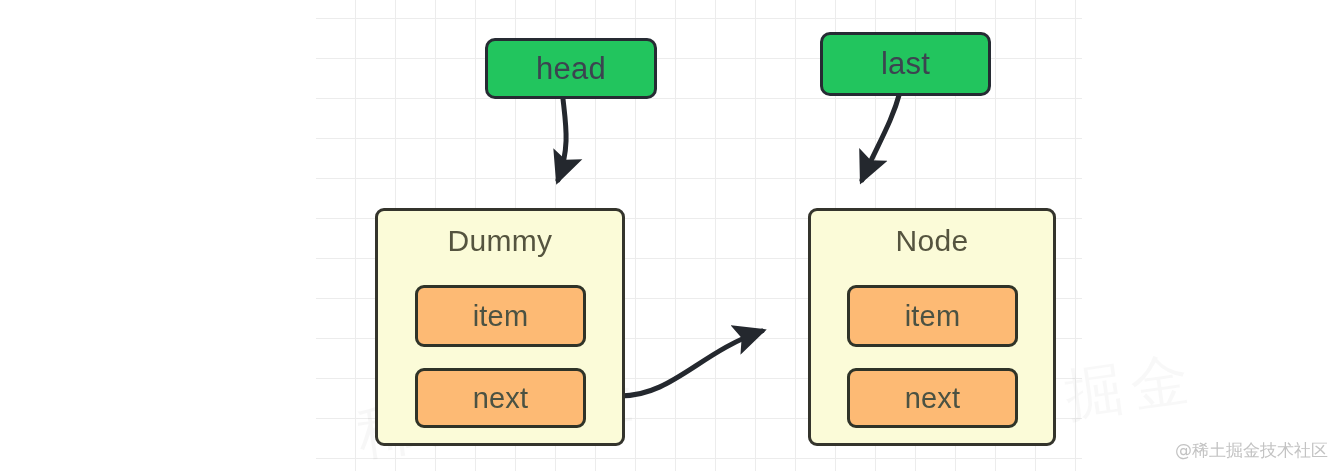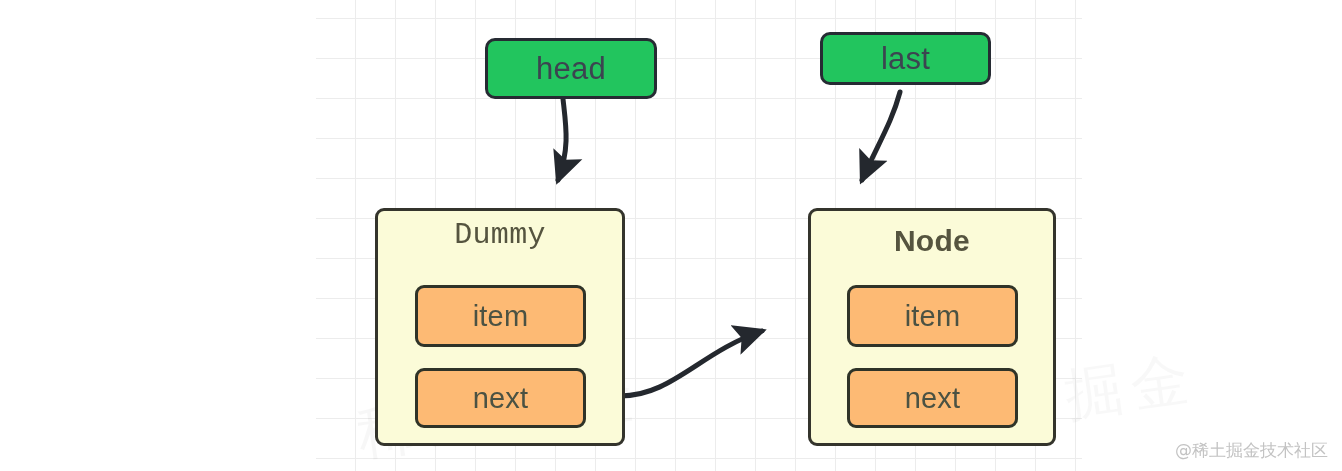--- a/index.html
+++ b/index.html
@@ -93,27 +93,27 @@
     display: flex;
     align-items: center;
     justify-content: center;
     font-size: 29px;
     color: #4b5243;
     letter-spacing: 0.2px;
   }
 
   
   #node-head   { left: 485px; top: 38px;  width: 172px; height: 61px; }
-  #node-last   { left: 820px; top: 32px;  width: 171px; height: 53px; }
+  #node-last   { left: 820px; top: 32px;  width: 171px; height: 64px; }
 
   #node-dummy  { left: 375px; top: 208px; width: 250px; height: 238px; }
   #node-nodebx { left: 808px; top: 208px; width: 248px; height: 238px; }
 
-  #node-dummy .struct-title  { top: 7px; font-family: Liberation Mono, monospace; }
-  #node-nodebx .struct-title { top: 13px; font-weight: bold; }
+  #node-dummy .struct-title  { top: 13px; }
+  #node-nodebx .struct-title { top: 13px; }
 
   #dummy-item { left: 37px; top: 74px;  width: 171px; height: 62px; }
   #dummy-next { left: 37px; top: 157px; width: 171px; height: 60px; }
 
   #node-item  { left: 36px; top: 74px;  width: 171px; height: 62px; }
   #node-next  { left: 36px; top: 157px; width: 171px; height: 60px; }
 
   
   #watermark-corner {
     position: absolute;

